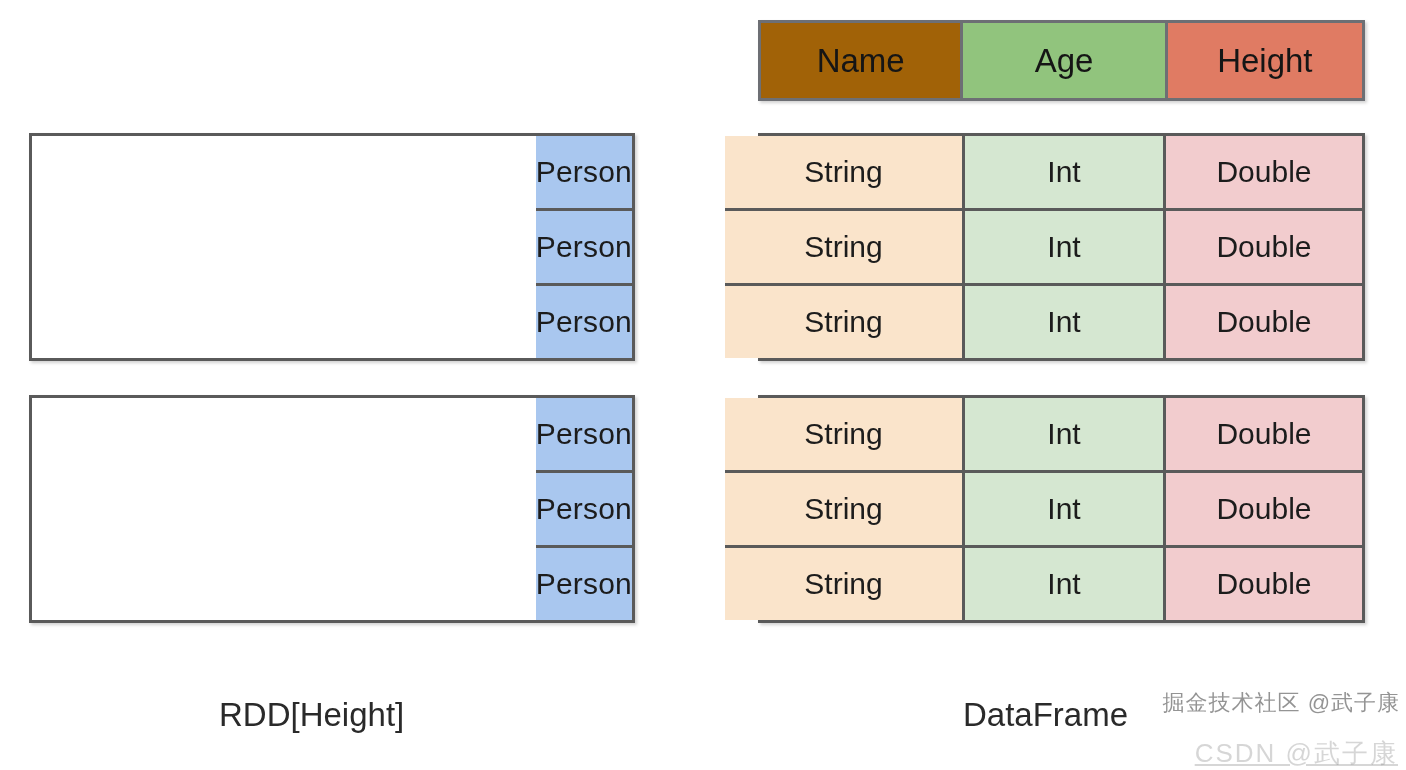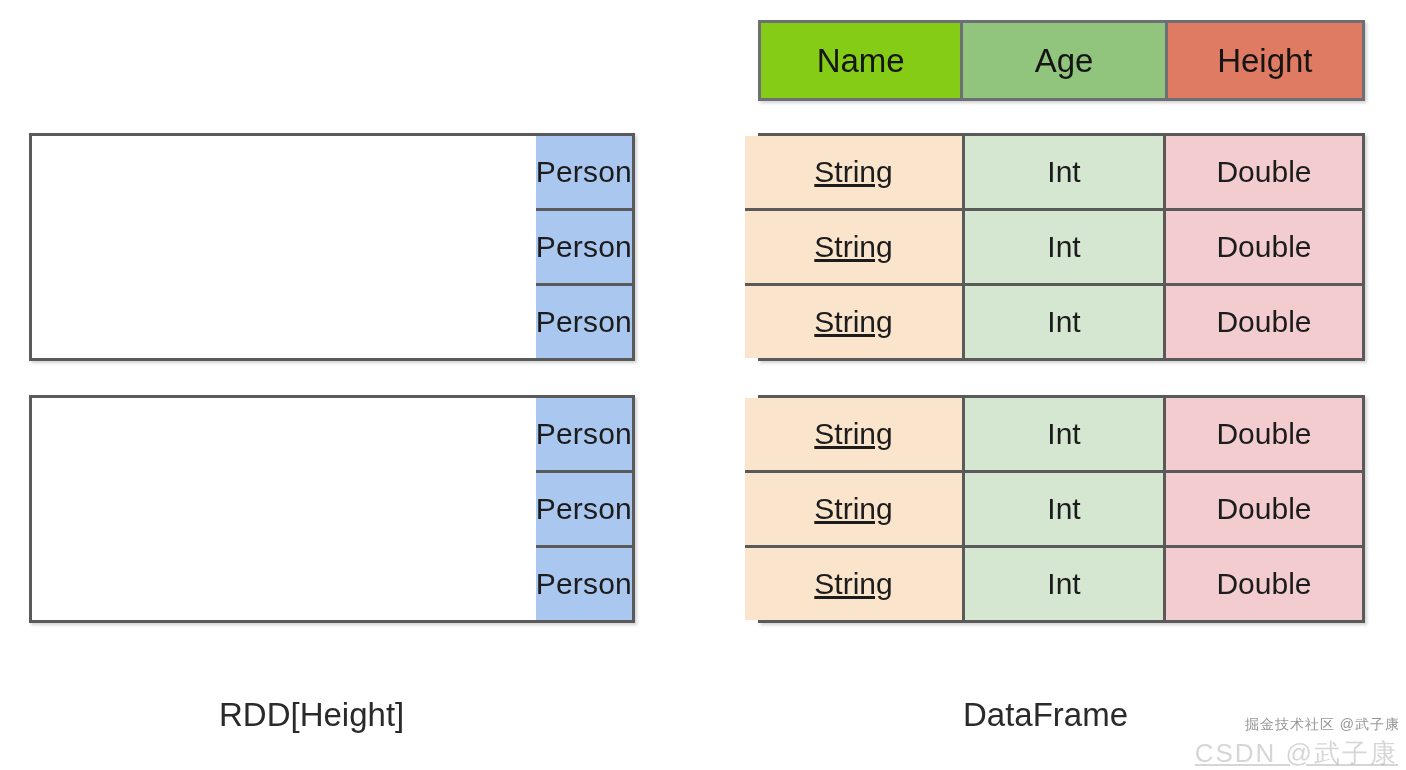--- a/index.html
+++ b/index.html
@@ -60,21 +60,21 @@
     align-items: center;
     justify-content: center;
     box-sizing: border-box;
     border-right: 3px solid #5a5a5a;
     font-size: 30px;
     color: #1c1c1c;
   }
   .df-cell:last-child {
     border-right: none;
   }
-  .col-name  { width: 220px; background: #fae4cb; text-decoration: underline; }
+  .col-name  { width: 240px; background: #fae4cb; }
   .col-age   { width: 201px; background: #d5e7d1; }
   .col-height{ width: 196px; background: #f2ccce; }
 
   
   .header-block {
     position: absolute;
     box-sizing: border-box;
     border: 3px solid #6d6f74;
     display: flex;
     background: #ffffff;
@@ -83,38 +83,38 @@
   .header-cell {
     display: flex;
     align-items: center;
     justify-content: center;
     box-sizing: border-box;
     border-right: 3px solid #6d6f74;
     font-size: 33px;
     color: #151515;
   }
   .header-cell:last-child { border-right: none; justify-content: center; }
-  .hdr-name   { width: 204px; background: #84cc16; }
+  .hdr-name   { width: 204px; background: #a16207; }
   .hdr-age    { width: 206px; background: #91c47d; }
   .hdr-height { width: 196px; background: #e07b63; }
 
   
   .caption {
     position: absolute;
     font-size: 33px;
     color: #2a2a2a;
     white-space: nowrap;
   }
 
   
   .wm-juejin {
     position: absolute;
     right: 6px;
-    top: 716px;
-    font-size: 14px;
+    top: 688px;
+    font-size: 22px;
     color: rgba(60,60,60,0.55);
     white-space: nowrap;
     letter-spacing: 1px;
   }
   .wm-csdn {
     position: absolute;
     right: 8px;
     top: 736px;
     font-size: 26px;
     color: rgba(120,120,120,0.30);

